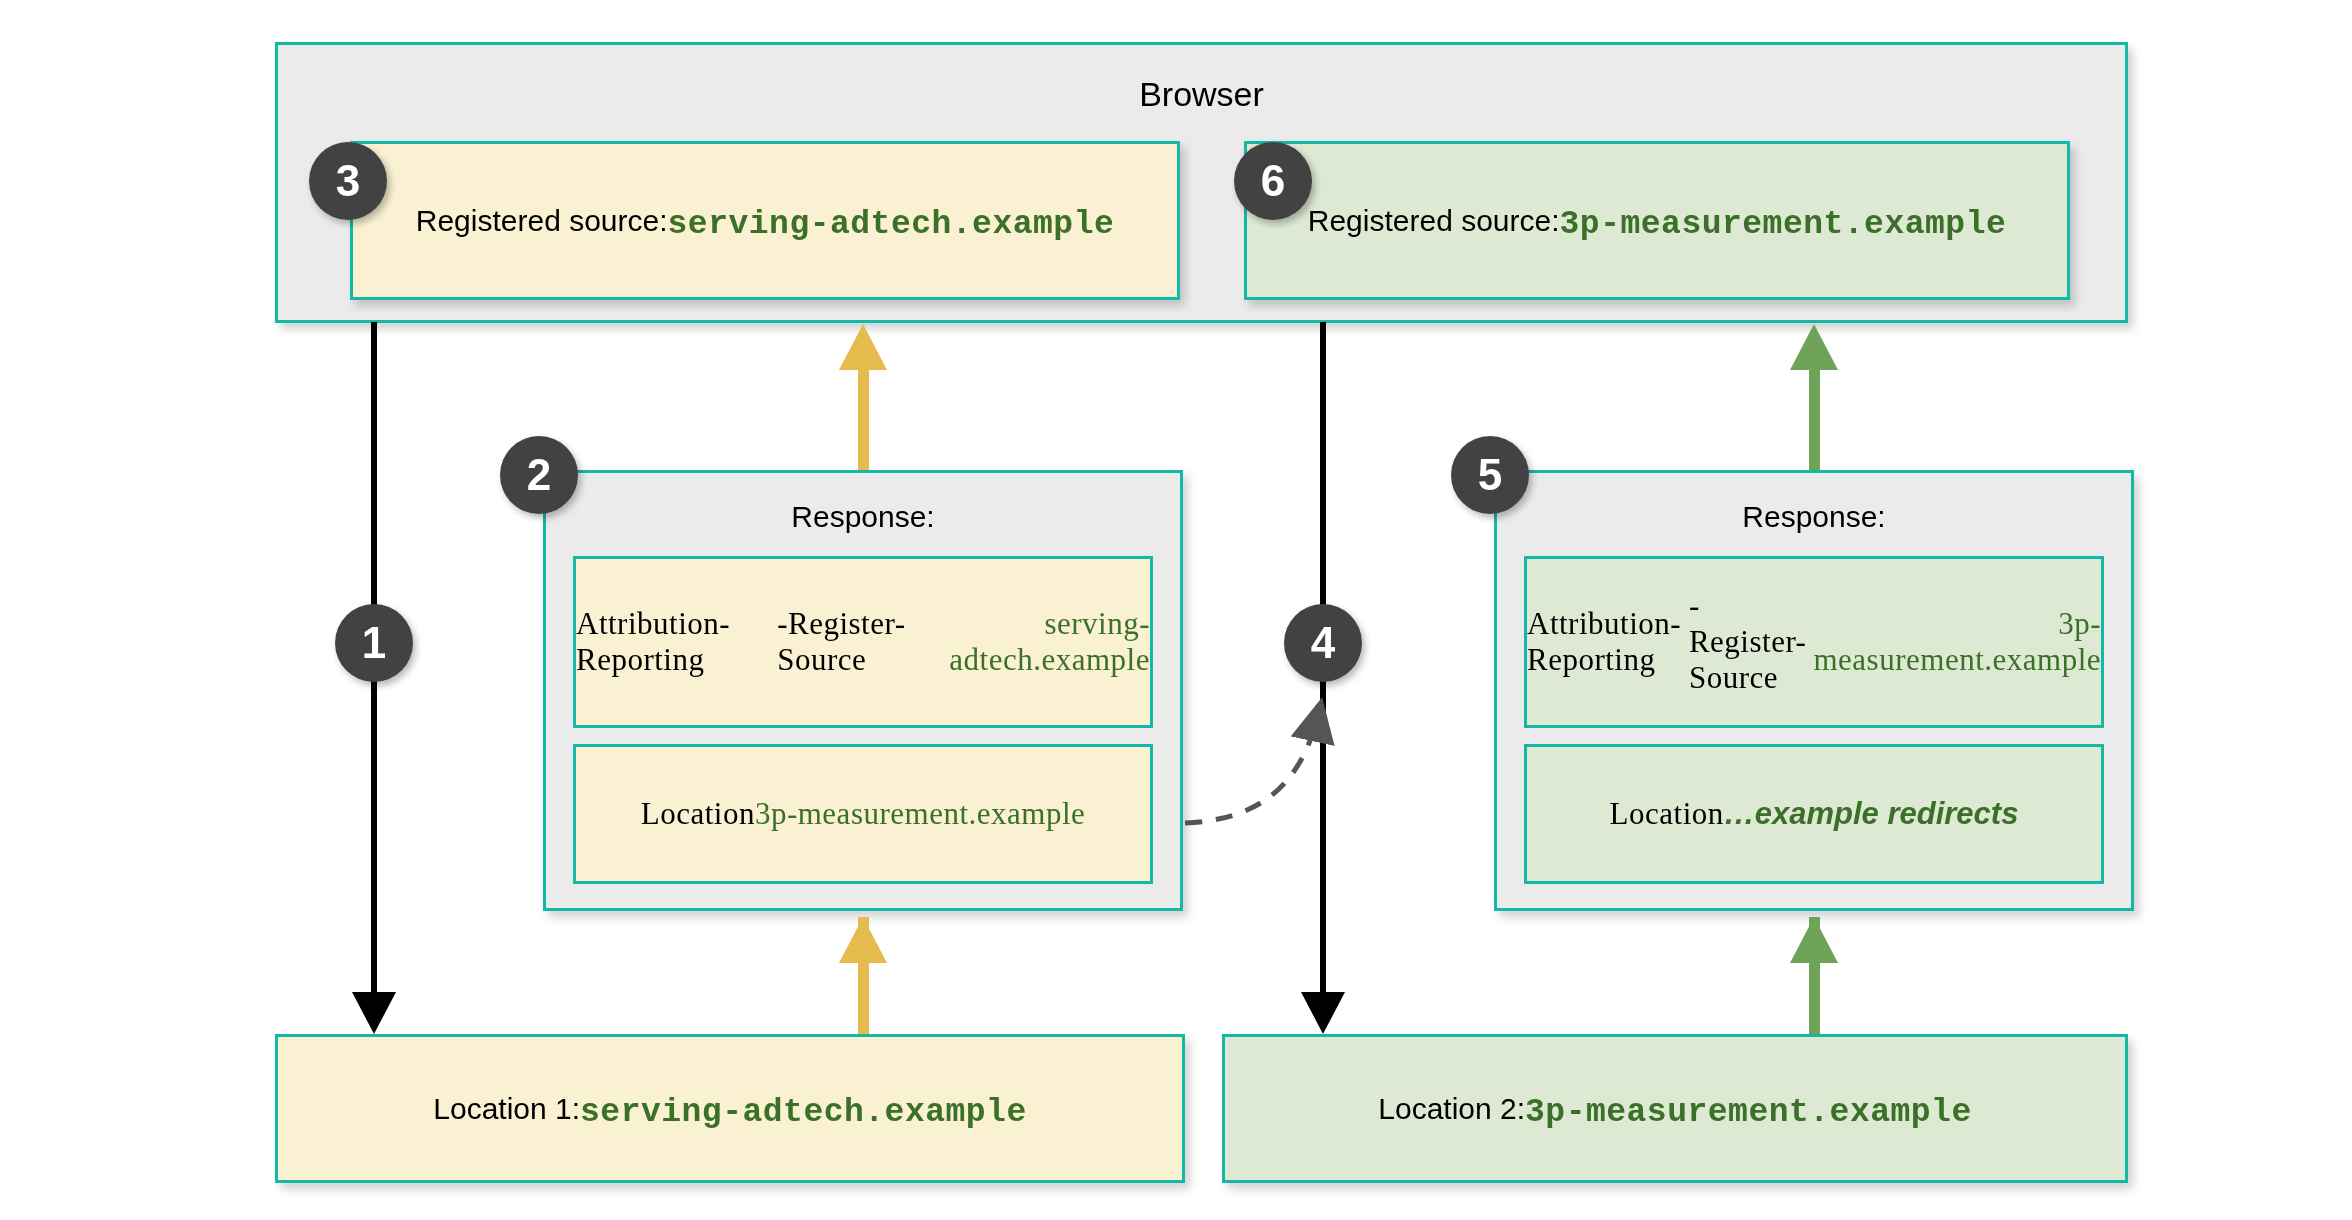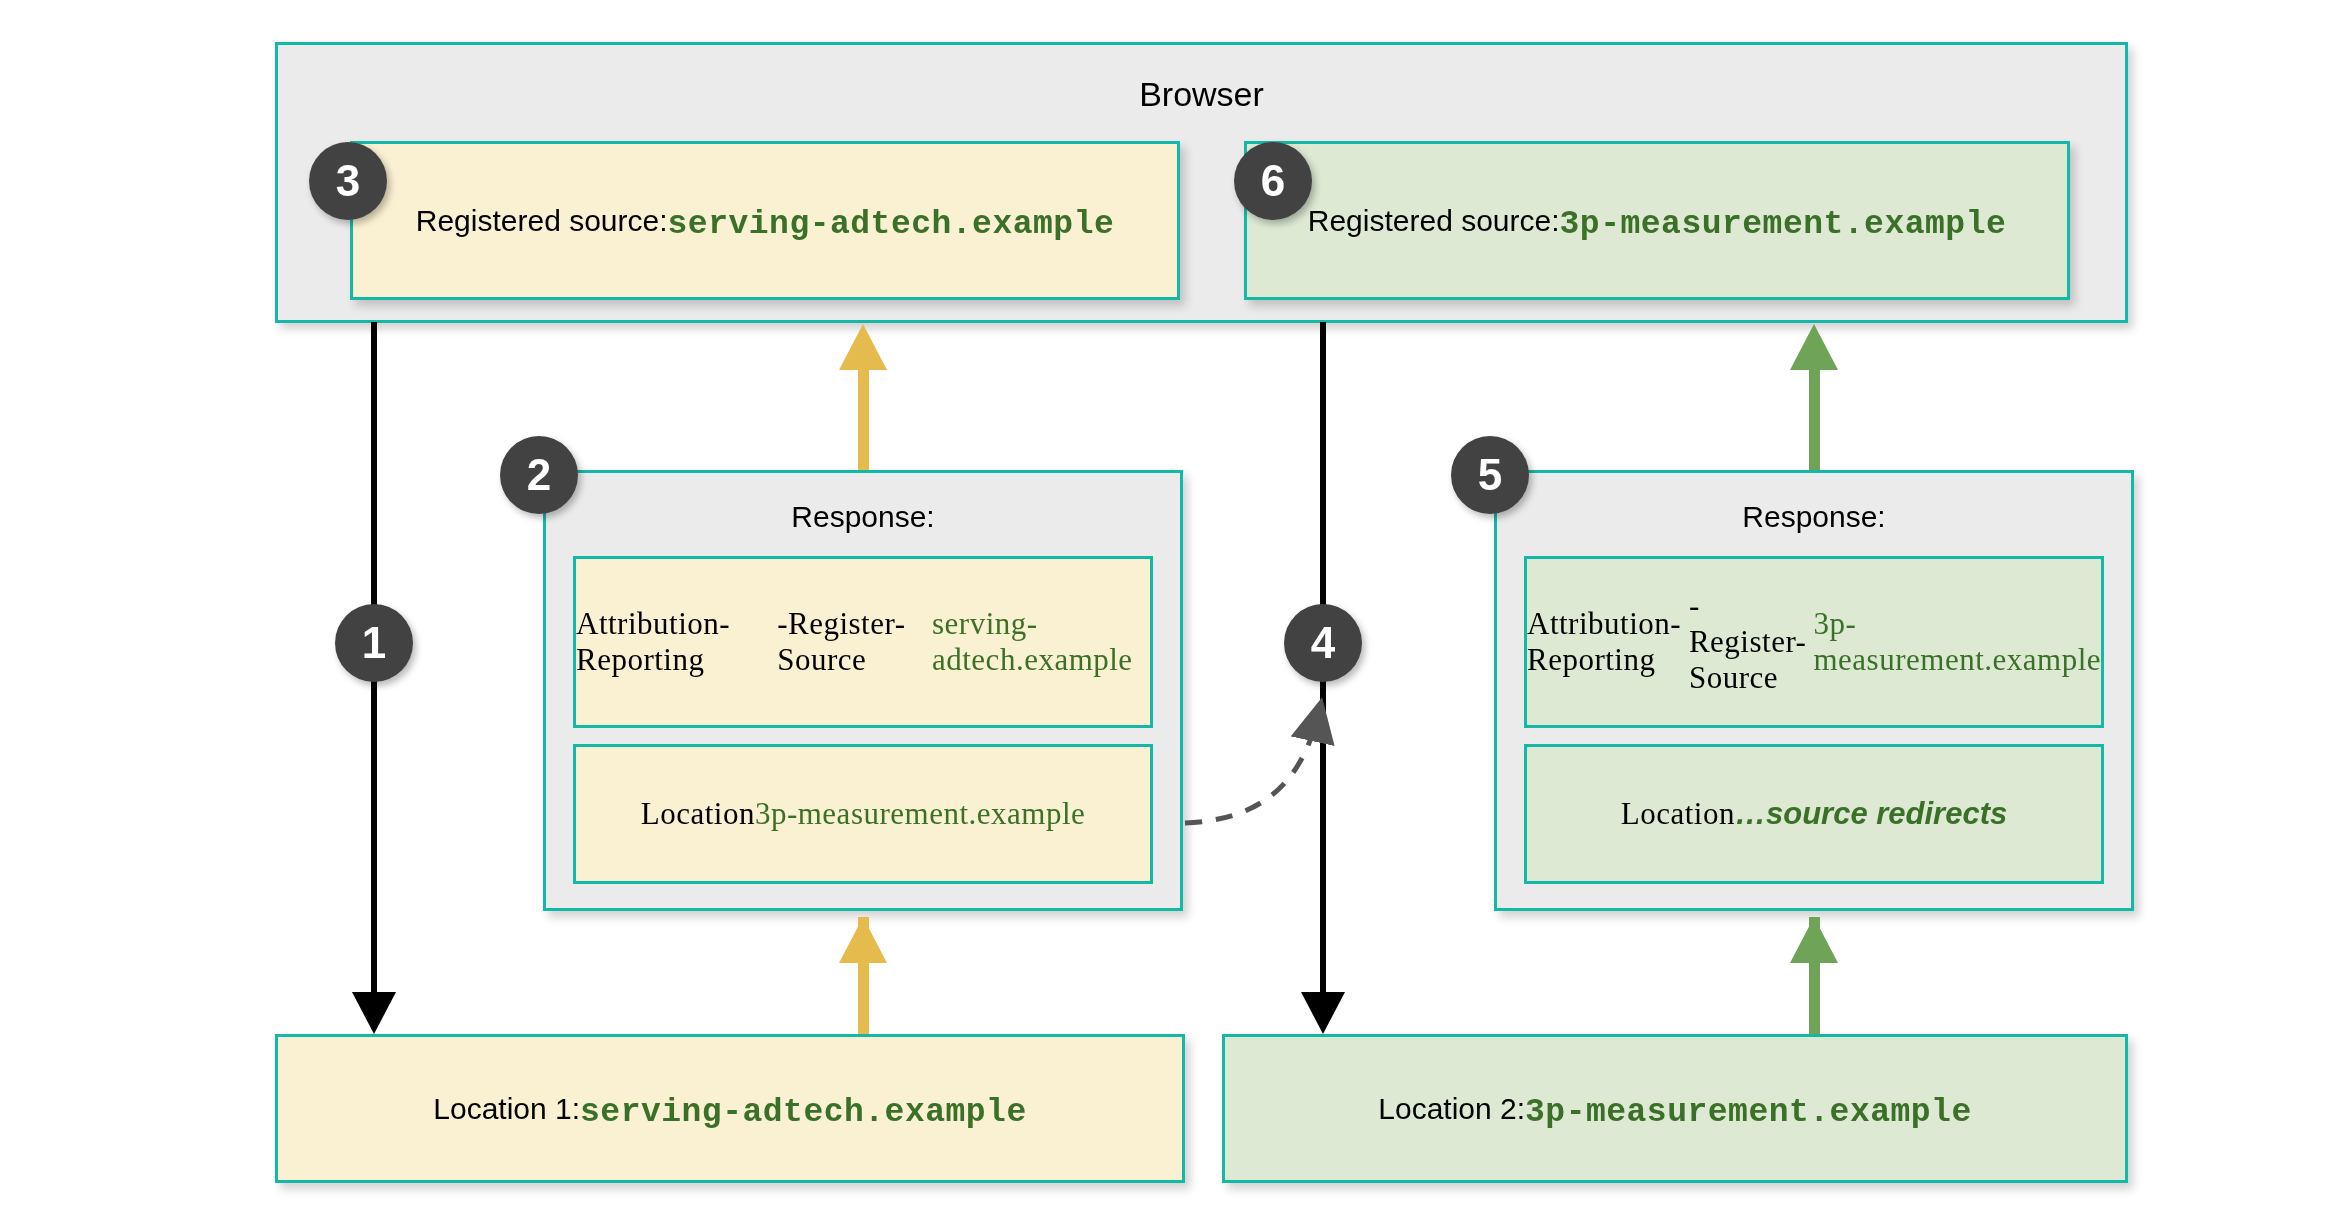--- a/index.html
+++ b/index.html
@@ -21,21 +21,21 @@
 
   
   .lbl{
     position:absolute;box-sizing:border-box;width:100%;
     text-align:center;color:#000000;line-height:1.25;
   }
   .sans-24{font-family:"Liberation Sans",sans-serif;font-size:30px;}
   .sans-26{font-family:"Liberation Sans",sans-serif;font-size:34px;}
   .mono{font-family:Liberation Serif, serif;font-size:31px;letter-spacing:.5px;}
   .mono-b{font-family:"Liberation Mono",monospace;font-size:33px;font-weight:bold;letter-spacing:.5px;}
-  .dkgreen{color:#3a7028;}
+  .dkgreen{color:#3a7028;text-align:right;}
   .italic-b{font-family:"Liberation Sans",sans-serif;font-style:italic;font-weight:bold;font-size:31px;color:#3a7028;}
 
   .centerbox{
     position:absolute;left:0;right:0;
     display:flex;flex-direction:row;align-items:center;justify-content:center;
   }
 
   
   .badge{
     position:absolute;width:78px;height:78px;border-radius:50%;
@@ -120,21 +120,21 @@
       <div class="centerbox" style="top:0;bottom:0;">
         <div class="mono">Attribution-Reporting</div>
         <div class="mono">-Register-Source</div>
         <div class="mono dkgreen">3p-measurement.example</div>
       </div>
     </div>
 
     <div class="panel green" style="left:27px;top:271px;width:580px;height:140px;box-shadow:none;">
       <div class="centerbox" style="top:0;bottom:0;">
         <div class="mono">Location</div>
-        <div class="italic-b">…source redirects</div>
+        <div class="italic-b">…example redirects</div>
       </div>
     </div>
   </div>
   <div class="badge" style="left:1451px;top:436px;">5</div>
 
   <div class="panel yellow" style="left:275px;top:1034px;width:910px;height:149px;">
     <div class="centerbox" style="top:0;bottom:0;">
       <div class="sans-24">Location 1:</div>
       <div class="mono-b dkgreen" style="margin-top:8px;">serving-adtech.example</div>
     </div>

